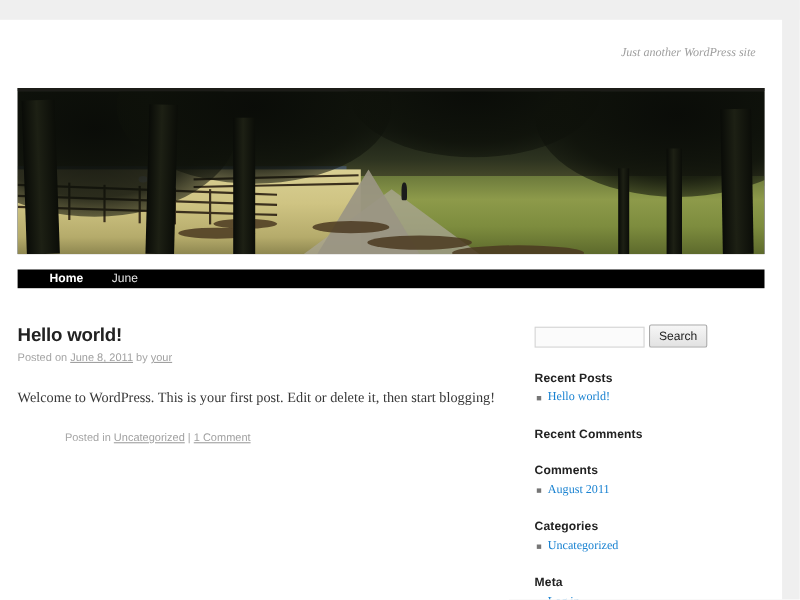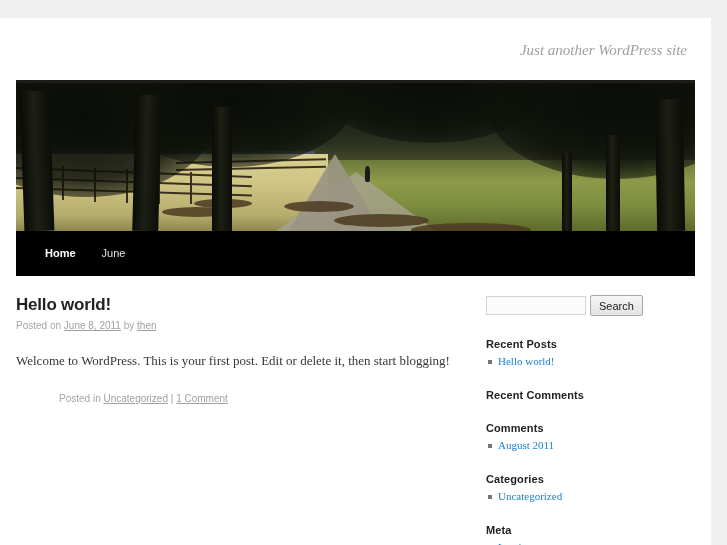--- a/index.html
+++ b/index.html
@@ -39,21 +39,21 @@
     margin: 0;
     font-family: "Liberation Sans", sans-serif;
   }
   #site-title a { color: #111; text-decoration: none; }
   #site-description {
     position: absolute;
     right: 24px;
     top: 24px;
     font-family: "Liberation Serif", serif;
     font-style: italic;
-    font-size: 15px;
+    font-size: 11px;
     color: #9f9f9f;
     white-space: nowrap;
   }
 
   
   #header-image-wrap {
     margin: 0 16px;
     border-top: 3px solid #1c1c18;
     height: 151px;
     position: relative;
@@ -151,23 +151,23 @@
   }
   
   .sheep {
     position: absolute;
     background: #dfe2dc;
     border-radius: 50%;
   }
 
   
   #access {
-    margin: 0 16px;
+    margin: 14px 16px;
     background: #000000;
-    height: 45px;
+    height: 17px;
     display: flex;
     align-items: center;
     padding-left: 16px;
   }
   #access ul { list-style: none; margin: 0; padding: 0; display: flex; }
   #access li { margin: 0; }
   #access a {
     display: block;
     color: #e3e3e3;
     font-size: 11px;
@@ -209,21 +209,21 @@
     line-height: 18px;
     margin: 19px 0 22px 0;
   }
   .entry-footer { margin-top: 0; padding-left: 43px; }
 
   
   #secondary { width: 195px; padding-top: 1px; }
 
   .search-form {
     display: flex;
-    align-items: center;
+    align-items: flex-end;
     gap: 4px;
     margin-bottom: 21px;
   }
   .search-field {
     width: 100px;
     height: 19px;
     border: 1px solid #d4d4d4;
     background: #fbfbfb;
     font-family: "Liberation Sans", sans-serif;
     font-size: 11px;
@@ -350,21 +350,21 @@
 
     <div id="primary">
       <div class="post">
         <h1 class="entry-title">
           <span>Hello world!</span>
         </h1>
         <div class="entry-meta">
           <span>Posted on</span>
           <a href="#">June 8, 2011</a>
           <span>by</span>
-          <a href="#">then</a>
+          <a href="#">your</a>
         </div>
         <div class="entry-content">
           <p style="margin:0;">Welcome to WordPress. This is your first post. Edit or delete it, then start blogging!</p>
         </div>
         <div class="entry-footer">
           <span>Posted in</span>
           <a href="#">Uncategorized</a>
           <span>|</span>
           <a href="#">1 Comment</a>
         </div>

